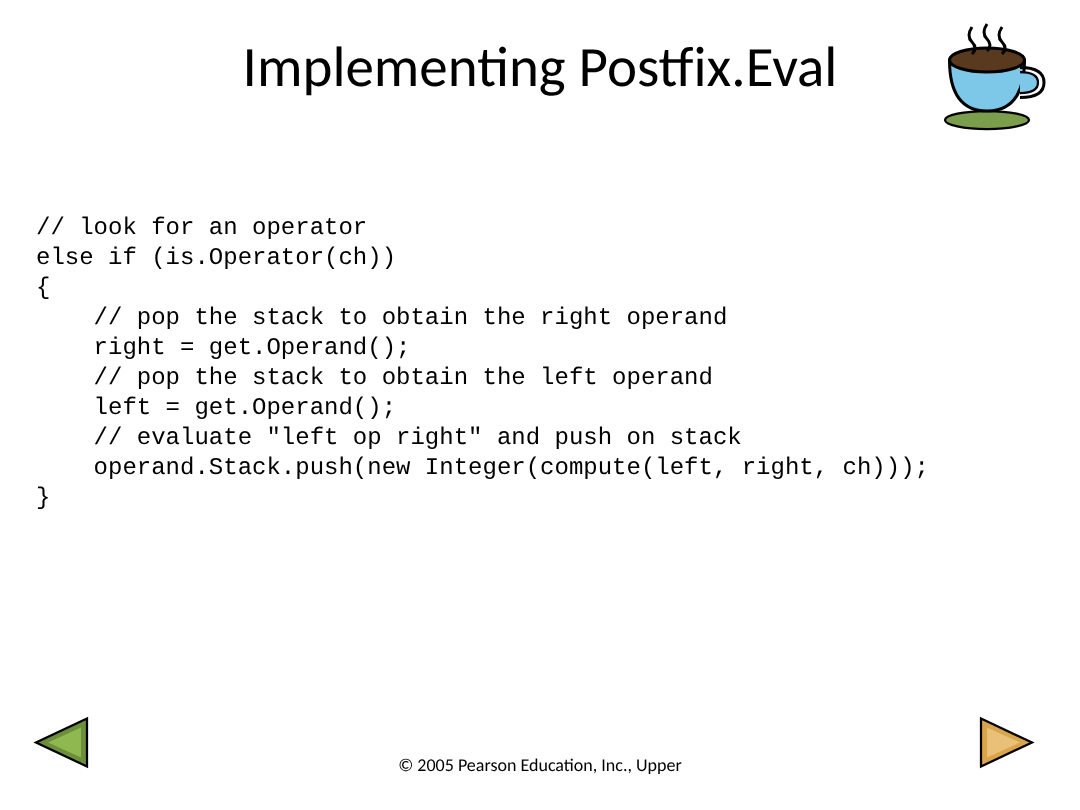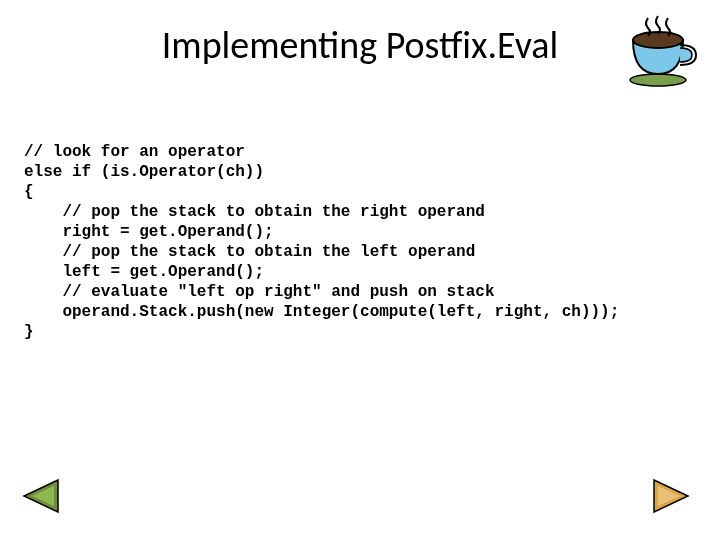--- a/index.html
+++ b/index.html
@@ -26,21 +26,21 @@
     width: 80px;
     height: 80px;
   }
   .code {
     position: absolute;
     top: 142px;
     left: 24px;
     right: 24px;
     font-family: "Courier New", monospace;
     font-size: 16px;
-    font-weight: bold;
+    font-weight: normal;
     color: #000;
     white-space: pre;
     line-height: 1.25;
   }
   .footer {
     position: absolute;
     bottom: 22px;
     left: 0;
     right: 0;
     text-align: center;
@@ -86,20 +86,21 @@
 <span>{</span>
 <span>    // pop the stack to obtain the right operand</span>
 <span>    right = get.Operand();</span>
 <span>    // pop the stack to obtain the left operand</span>
 <span>    left = get.Operand();</span>
 <span>    // evaluate "left op right" and push on stack</span>
 <span>    operand.Stack.push(new Integer(compute(left, right, ch)));</span>
 <span>}</span></pre>
 
 <div class="footer">
+  <div>© 2005 Pearson Education, Inc., Upper</div>
 </div>
 
 <div class="nav-prev">
 <svg width="44" height="44" viewBox="0 0 44 44">
   <polygon points="40,6 40,38 6,22" fill="#6b8f3a" stroke="#000" stroke-width="1.5"></polygon>
   <polygon points="36,12 36,32 14,22" fill="#8fb850"></polygon>
 </svg>
 </div>
 
 <div class="nav-next">

